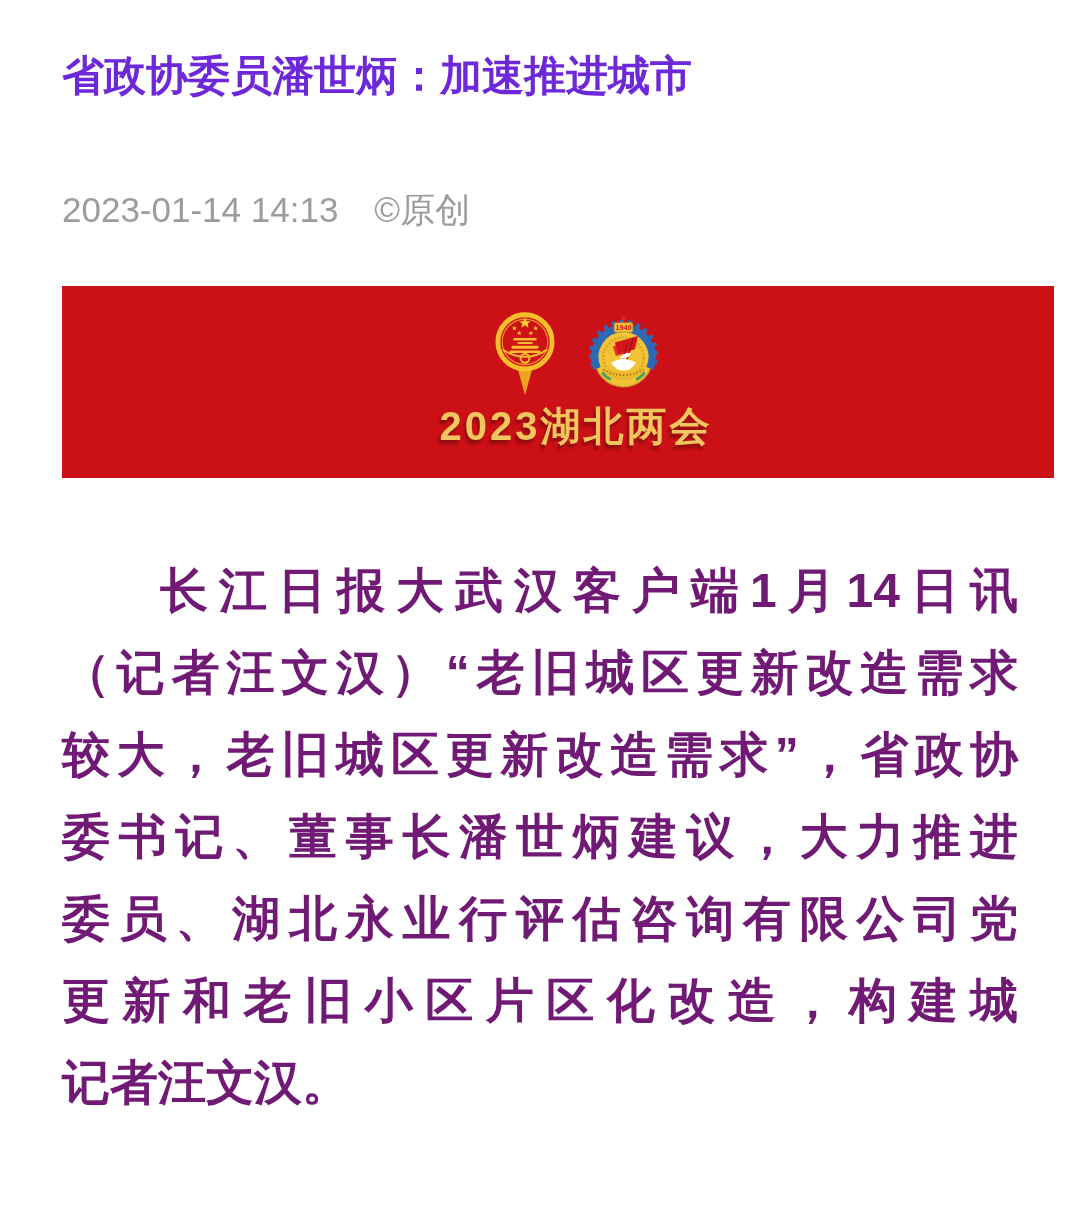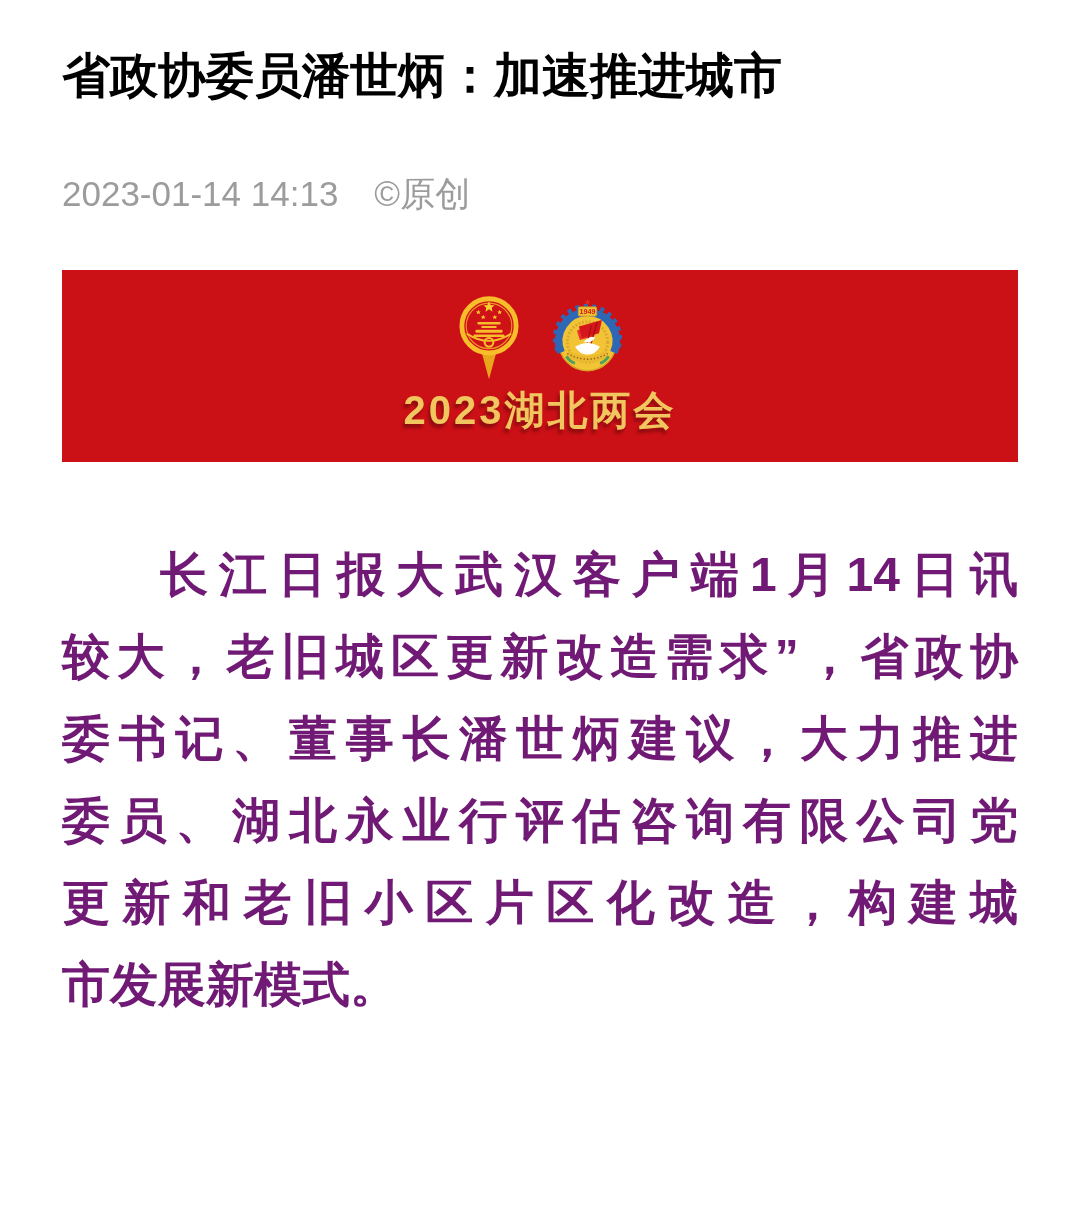--- a/index.html
+++ b/index.html
@@ -14,33 +14,33 @@
   .page {
     box-sizing: border-box;
     width: 1080px;
     height: 1222px;
     padding: 0 62px;
     background: #ffffff;
   }
   
   .title {
     margin: 27px 0 0 0;
-    font-size: 48px;
+    font-size: 42px;
     line-height: 97px;
     font-weight: 700;
-    color: #000000;
+    color: #6d28d9;
     letter-spacing: 0;
   }
   .title .tline {
     display: block;
     white-space: nowrap;
   }
   
   .meta {
-    margin-top: 48px;
+    margin-top: 64px;
     display: flex;
     align-items: center;
     gap: 36px;
     font-size: 35px;
     line-height: 44px;
     color: #9c9c9c;
   }
   
   .banner {
     margin: 54px 0 0 0;
@@ -94,21 +94,21 @@
 
   <h1 class="title">
     <span class="tline">省政协委员潘世炳：加速推进城市</span>
   </h1>
 
   <div class="meta">
     <span>2023-01-14 14:13</span>
     <span>©原创</span>
   </div>
 
-  <figure class="banner" style="margin-left:0;margin-right:0;">
+  <figure class="banner" style="margin-left:0;margin-right:0;padding-left:36px;">
     <div class="emblems">
 
       <svg class="emblem-prc" width="62" height="93" viewBox="0 0 64 96" aria-hidden="true">
         <path d="M23 58 L32 91 L41 58 Z" fill="#e9a61c"></path>
         <circle cx="32" cy="36" r="28" fill="#cf1118" stroke="#f7bd2a" stroke-width="5"></circle>
         <circle cx="32" cy="36" r="23.5" fill="none" stroke="#f7bd2a" stroke-width="1.2" opacity="0.75"></circle>
         <g fill="#f9d02e">
           <path transform="translate(32,16.5) scale(6)" d="M0,-1 L0.294,-0.309 L0.951,-0.309 L0.476,0.118 L0.588,0.809 L0,0.382 L-0.588,0.809 L-0.476,0.118 L-0.951,-0.309 L-0.294,-0.309 Z"></path>
           <path transform="translate(21,22) scale(2.6)" d="M0,-1 L0.294,-0.309 L0.951,-0.309 L0.476,0.118 L0.588,0.809 L0,0.382 L-0.588,0.809 L-0.476,0.118 L-0.951,-0.309 L-0.294,-0.309 Z"></path>
           <path transform="translate(26,27) scale(2.6)" d="M0,-1 L0.294,-0.309 L0.951,-0.309 L0.476,0.118 L0.588,0.809 L0,0.382 L-0.588,0.809 L-0.476,0.118 L-0.951,-0.309 L-0.294,-0.309 Z"></path>
@@ -148,20 +148,21 @@
         <path d="M15 65 q4 6 9 7" fill="none" stroke="#4ea05a" stroke-width="3"></path>
         <path d="M59 65 q-4 6 -9 7" fill="none" stroke="#4ea05a" stroke-width="3"></path>
       </svg>
 
     </div>
     <div class="banner-text">2023湖北两会</div>
   </figure>
 
   <div class="body">
     <div class="bline first">长江日报大武汉客户端1月14日讯</div>
+    <div class="bline">（记者汪文汉）“老旧城区更新改造需求</div>
     <div class="bline">较大，老旧城区更新改造需求”，省政协</div>
     <div class="bline">委书记、董事长潘世炳建议，大力推进</div>
     <div class="bline">委员、湖北永业行评估咨询有限公司党</div>
     <div class="bline">更新和老旧小区片区化改造，构建城</div>
-    <div class="bline last">市发展新模式。</div>
+    <div class="bline last">记者汪文汉。</div>
   </div>
 
 </div>
 
 </body></html>

